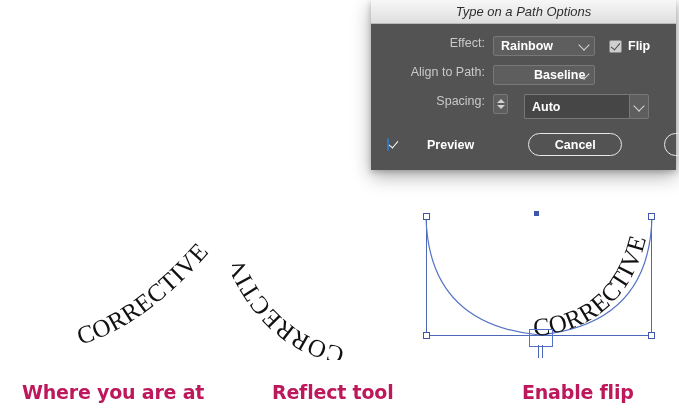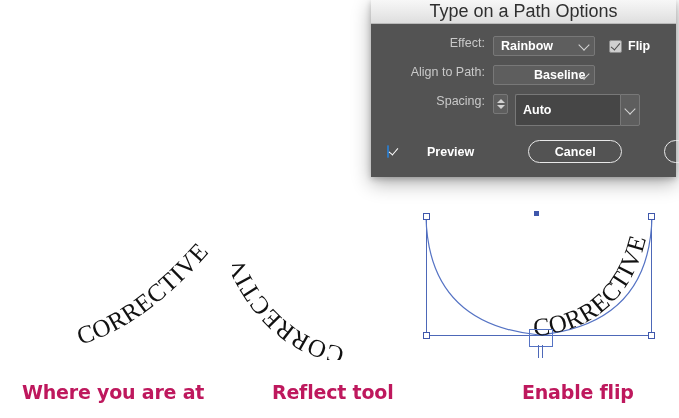--- a/index.html
+++ b/index.html
@@ -68,21 +68,22 @@
     box-shadow: 0 6px 18px rgba(0,0,0,0.32), 0 2px 6px rgba(0,0,0,0.22);
   }
   #titlebar {
     height: 23px;
     background: linear-gradient(to bottom, #f7f7f7 0%, #eaeaea 55%, #dedede 100%);
     border-bottom: 1px solid #b9b9b9;
     display: flex;
     align-items: center;
     justify-content: center;
     color: #2f2f2f;
-    font-size: 18px;
+    font-size: 13px;
+    font-style: italic;
   }
   #dialog-body {
     padding: 12px 16px 14px 16px;
   }
   .row {
     display: flex;
     margin-bottom: 9px;
   }
   .lbl {
     color: #c9c9c9;
@@ -188,23 +189,23 @@
   }
   .st-up, .st-dn {
     width: 0; height: 0;
     border-left: 4px solid transparent;
     border-right: 4px solid transparent;
   }
   .st-up { border-bottom: 4px solid #d2d2d2; margin-bottom: 2px; }
   .st-dn { border-top: 4px solid #d2d2d2; }
 
   .combo {
-    margin-left: 7px;
-    display: flex;
-    height: 32px;
+    margin-left: 16px;
+    display: flex;
+    height: 25px;
   }
   .combo-field {
     width: 105px;
     background: #464646;
     border: 1px solid #787878;
     border-right: none;
     border-radius: 2px 0 0 2px;
     box-sizing: border-box;
     display: flex;
     align-items: center;

